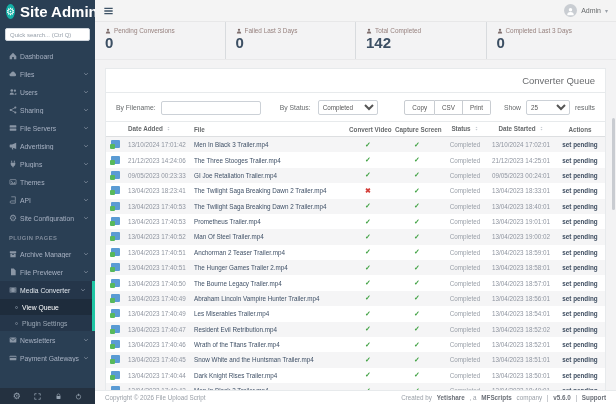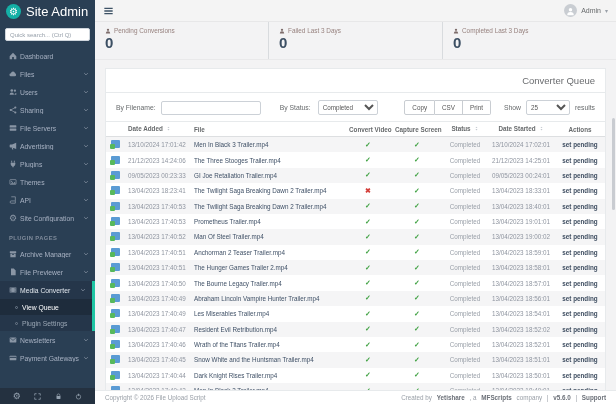--- a/index.html
+++ b/index.html
@@ -3,21 +3,21 @@
 <meta charset="utf-8">
 <style>
   html,body{margin:0;padding:0;background:#888;}
   *{box-sizing:border-box;}
   .screen{width:616px;height:404px;display:flex;overflow:hidden;position:relative;
     font-family:"Liberation Sans",sans-serif;background:#f3f3f4;}
   
   .sidebar{width:95px;min-width:95px;height:404px;background:#2a3f54;display:flex;flex-direction:column;color:#a7b1c2;}
   .logo{display:flex;align-items:center;gap:5px;padding:4px 6px;height:23px;}
   .logo-badge{width:15px;height:15px;border-radius:50%;background:#14b0a6;color:#fff;display:flex;align-items:center;justify-content:center;font-size:10px;line-height:10px;}
-  .logo-title{color:#fff;font-size:13px;font-weight:normal;white-space:nowrap;text-align:center;}
+  .logo-title{color:#fff;font-size:15px;font-weight:bold;white-space:nowrap;text-align:center;}
   .sb-search{margin:5px 5px 6px 5px;height:13px;border:1px solid #cfd6dd;border-radius:2px;background:#fff;
     font-size:6px;padding:0 4px;color:#667;outline:none;font-family:"Liberation Sans",sans-serif;}
   .sb-search::placeholder{color:#98a1ab;}
   .nav{flex:1;overflow:hidden;}
   .nav-item{display:flex;align-items:center;height:18px;padding:0 6px 0 9px;font-size:6.8px;cursor:pointer;}
   .nav-item .nic{width:11px;min-width:11px;display:flex;align-items:center;color:#8a96a5;}
   .nic svg{width:8px;height:8px;fill:currentColor;display:block;}
   .tgl{font-size:9px;line-height:8px;}
   .nlbl{flex:1;white-space:nowrap;overflow:hidden;}
   .chev{width:8px;display:flex;justify-content:flex-end;color:#8a96a5;}
@@ -378,20 +378,32 @@
           <div class="stat-value">0</div>
         </div>
         <div class="stat">
           <div class="stat-label">
             <span class="sic">
               <svg viewBox="0 0 12 12" xmlns="http://www.w3.org/2000/svg">
                 <circle cx="6" cy="3.6" r="2.3"></circle>
                 <path d="M1.6 11a4.4 4.4 0 0 1 8.8 0z"></path>
               </svg>
             </span>
+            <span>Total Completed</span>
+          </div>
+          <div class="stat-value">142</div>
+        </div>
+        <div class="stat">
+          <div class="stat-label">
+            <span class="sic">
+              <svg viewBox="0 0 12 12" xmlns="http://www.w3.org/2000/svg">
+                <circle cx="6" cy="3.6" r="2.3"></circle>
+                <path d="M1.6 11a4.4 4.4 0 0 1 8.8 0z"></path>
+              </svg>
+            </span>
             <span>Completed Last 3 Days</span>
           </div>
           <div class="stat-value">0</div>
         </div>
       </div>
 
     <div class="content">
       <div class="panel">
         <div class="panel-title">Converter Queue</div>
         <div class="toolbar">

